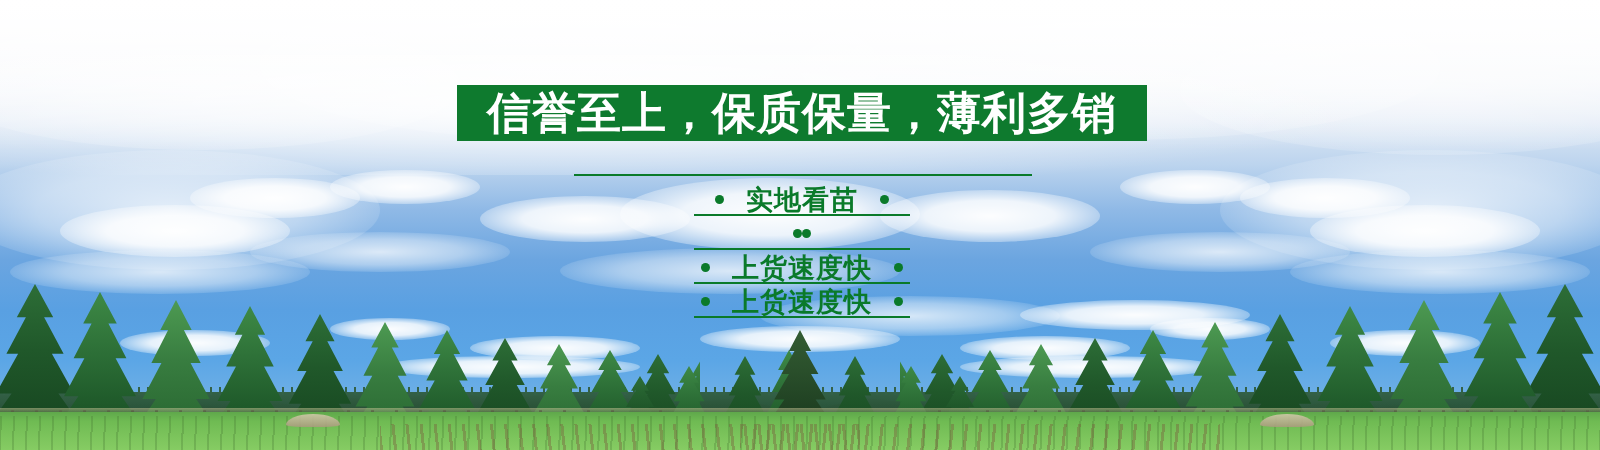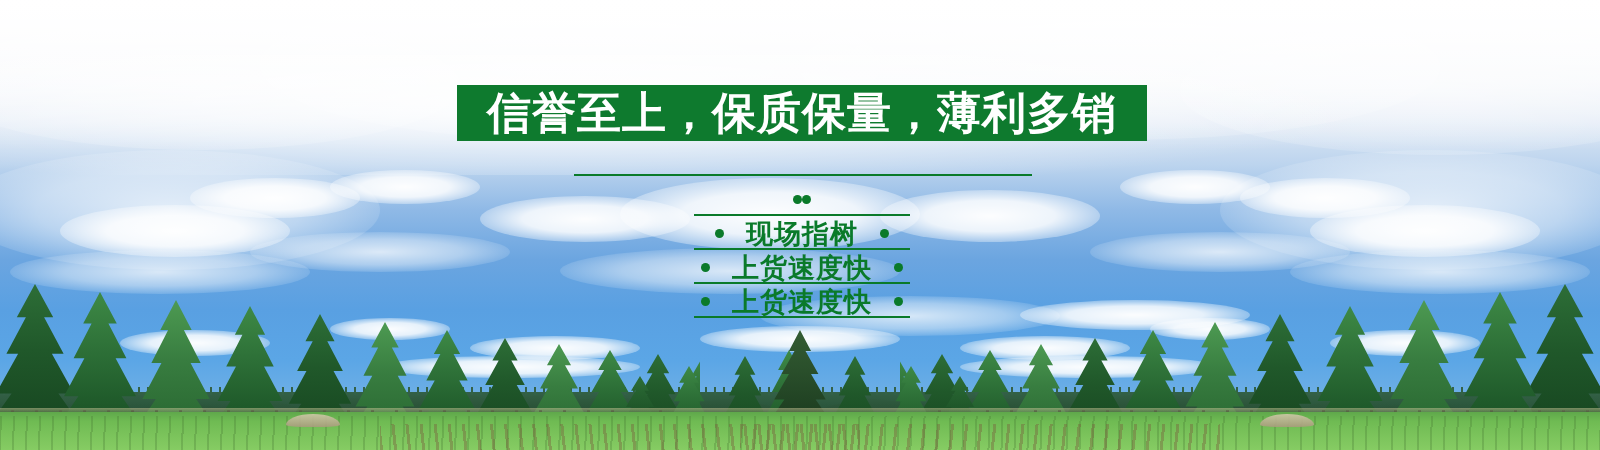--- a/index.html
+++ b/index.html
@@ -338,27 +338,27 @@
     <div class="titlebar">
       <span class="title">信誉至上，保质保量，薄利多销</span>
     </div>
 
     <div class="subtitle-rule"></div>
 
     <div class="featurelist">
 
       <div class="feature">
         <span class="dot"></span>
+        <span class="flabel">实地看苗</span>
         <span class="dot"></span>
         <span class="frule"></span>
       </div>
 
       <div class="feature">
         <span class="dot"></span>
-        <span class="flabel">现场指树</span>
         <span class="dot"></span>
         <span class="frule"></span>
       </div>
 
       <div class="feature">
         <span class="dot"></span>
         <span class="flabel">上货速度快</span>
         <span class="dot"></span>
         <span class="frule"></span>
       </div>

